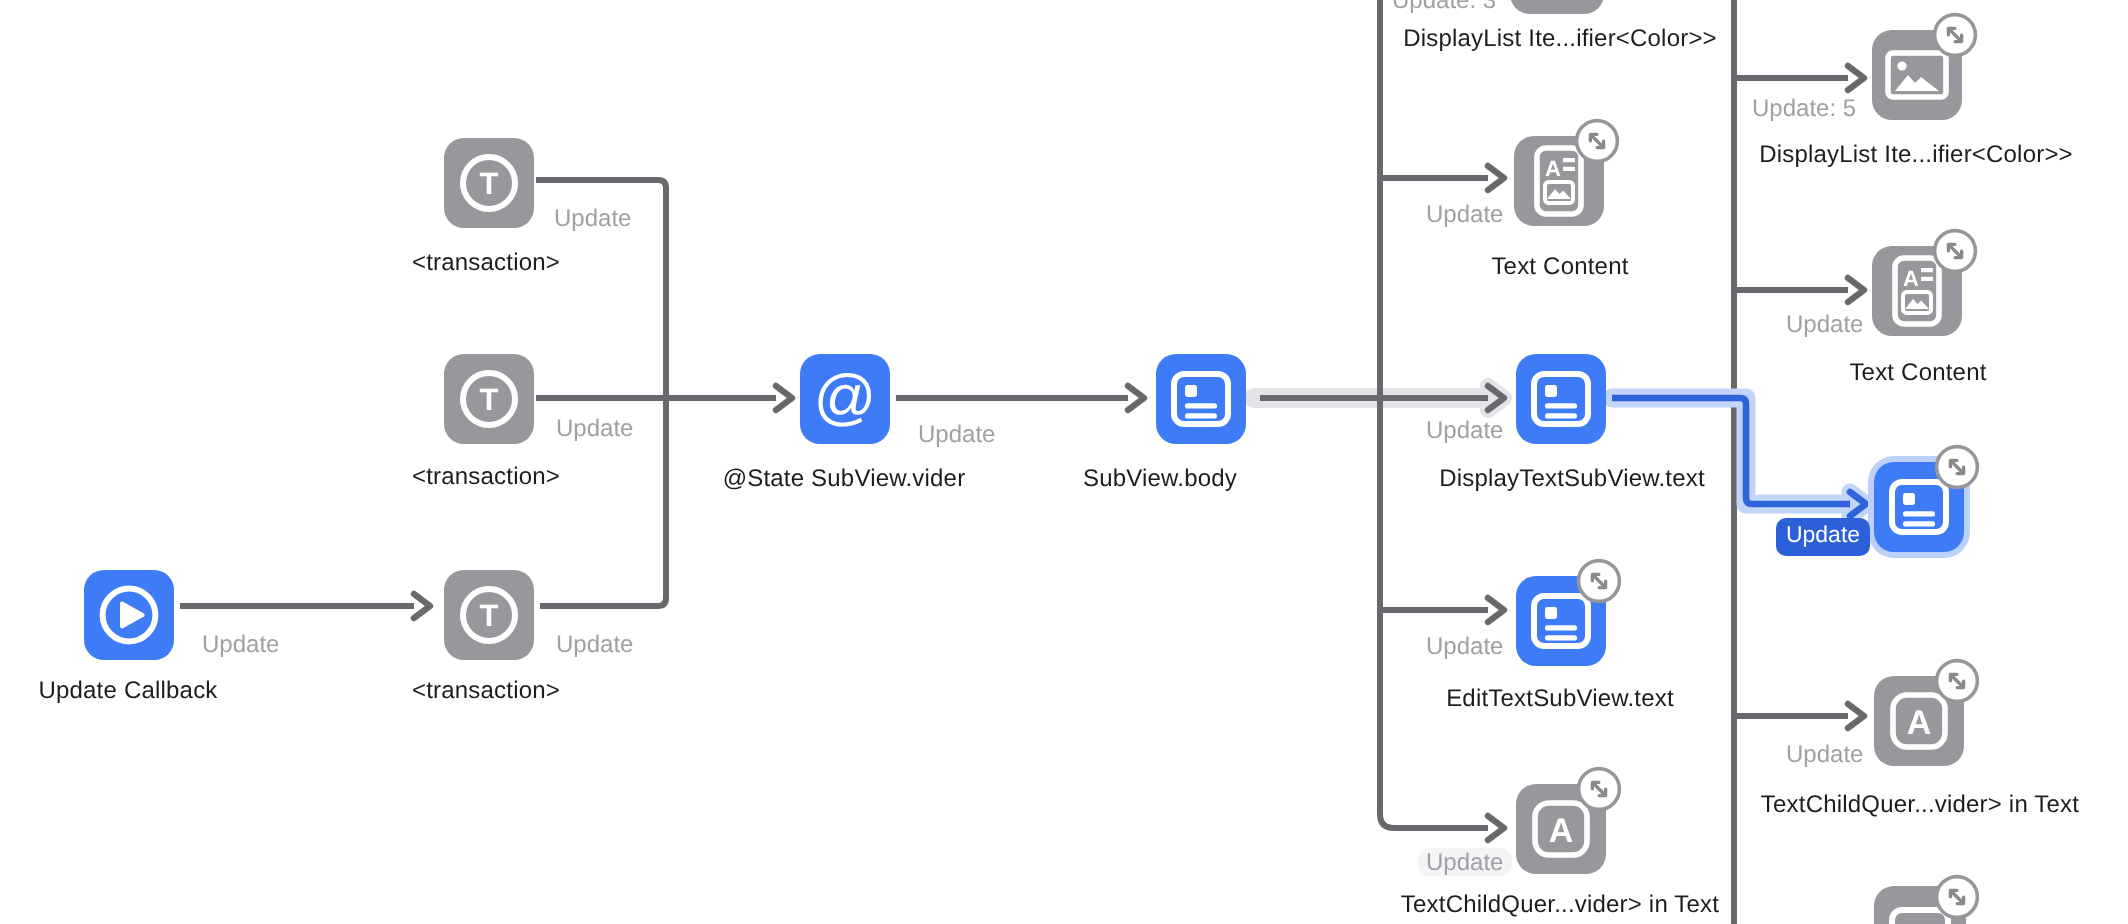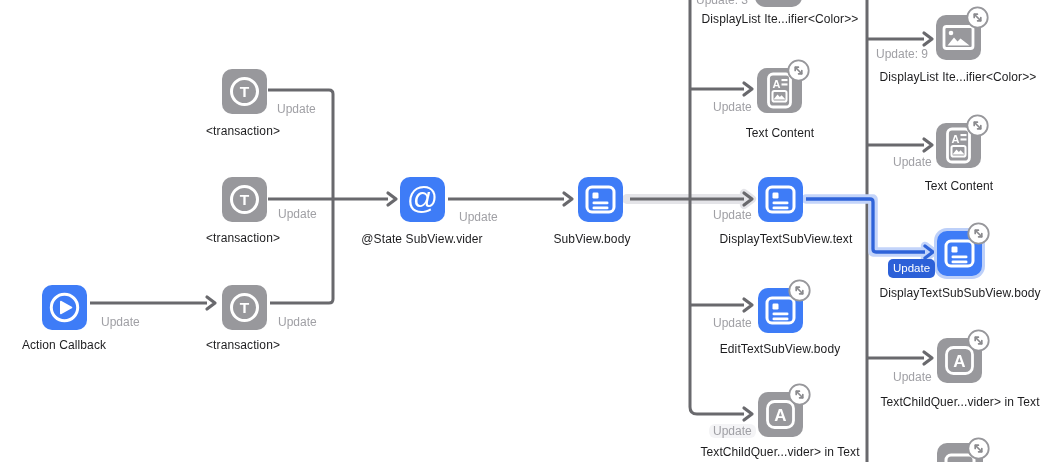--- a/index.html
+++ b/index.html
@@ -292,45 +292,44 @@
         <circle cx="11.5" cy="11.5" r="10.2" fill="#fff" stroke="#97979b" stroke-width="1.8"></circle>
         <g stroke="#8a8a8e" stroke-width="1.7" fill="none" stroke-linecap="round" stroke-linejoin="round">
           <path d="M8.2 11.4 V8.2 H11.4"></path>
             <path d="M14.8 11.6 V14.8 H11.6"></path>
             <path d="M8.5 8.5 L14.5 14.5"></path>
         </g>
       </svg>
     </span>
   </div>
 
-  <span class="nlabel" style="left:64px;top:338px">Action Callback</span>
+  <span class="nlabel" style="left:64px;top:338px">Update Callback</span>
   <span class="nlabel" style="left:243px;top:124px">&lt;transaction&gt;</span>
   <span class="nlabel" style="left:243px;top:231px">&lt;transaction&gt;</span>
   <span class="nlabel" style="left:243px;top:338px">&lt;transaction&gt;</span>
   <span class="nlabel" style="left:422px;top:232px">@State SubView.vider</span>
-  <span class="nlabel" style="left:592px;top:232px">SubView.body</span>
+  <span class="nlabel" style="left:580px;top:232px">SubView.body</span>
   <span class="nlabel" style="left:780px;top:12px">DisplayList Ite...ifier&lt;Color&gt;&gt;</span>
   <span class="nlabel" style="left:780px;top:126px">Text Content</span>
   <span class="nlabel" style="left:786px;top:232px">DisplayTextSubView.text</span>
-  <span class="nlabel" style="left:780px;top:342px">EditTextSubView.body</span>
+  <span class="nlabel" style="left:780px;top:342px">EditTextSubView.text</span>
   <span class="nlabel" style="left:780px;top:445px">TextChildQuer...vider&gt; in Text</span>
   <span class="nlabel" style="left:958px;top:70px">DisplayList Ite...ifier&lt;Color&gt;&gt;</span>
   <span class="nlabel" style="left:959px;top:179px">Text Content</span>
-  <span class="nlabel" style="left:960px;top:286px">DisplayTextSubSubView.body</span>
   <span class="nlabel" style="left:960px;top:395px">TextChildQuer...vider&gt; in Text</span>
 
   <span class="ulabel" style="left:101px;top:315px">Update</span>
   <span class="ulabel" style="left:277px;top:102px">Update</span>
   <span class="ulabel" style="left:278px;top:207px">Update</span>
   <span class="ulabel" style="left:278px;top:315px">Update</span>
   <span class="ulabel" style="left:459px;top:210px">Update</span>
   <span class="ulabel" style="left:713px;top:208px">Update</span>
   <span class="ulabel" style="left:696px;top:-7px">Update: 3</span>
   <span class="ulabel" style="left:713px;top:100px">Update</span>
   <span class="ulabel" style="left:713px;top:316px">Update</span>
   <span class="ulabel pill" style="left:713px;top:424px">Update</span>
-  <span class="ulabel" style="left:876px;top:47px">Update: 9</span>
+  <span class="ulabel" style="left:876px;top:47px">Update: 5</span>
   <span class="ulabel" style="left:893px;top:155px">Update</span>
   <span class="ulabel" style="left:893px;top:370px">Update</span>
 
   <span class="ubadge">Update</span>
 
 </div>
 
 </body></html>

